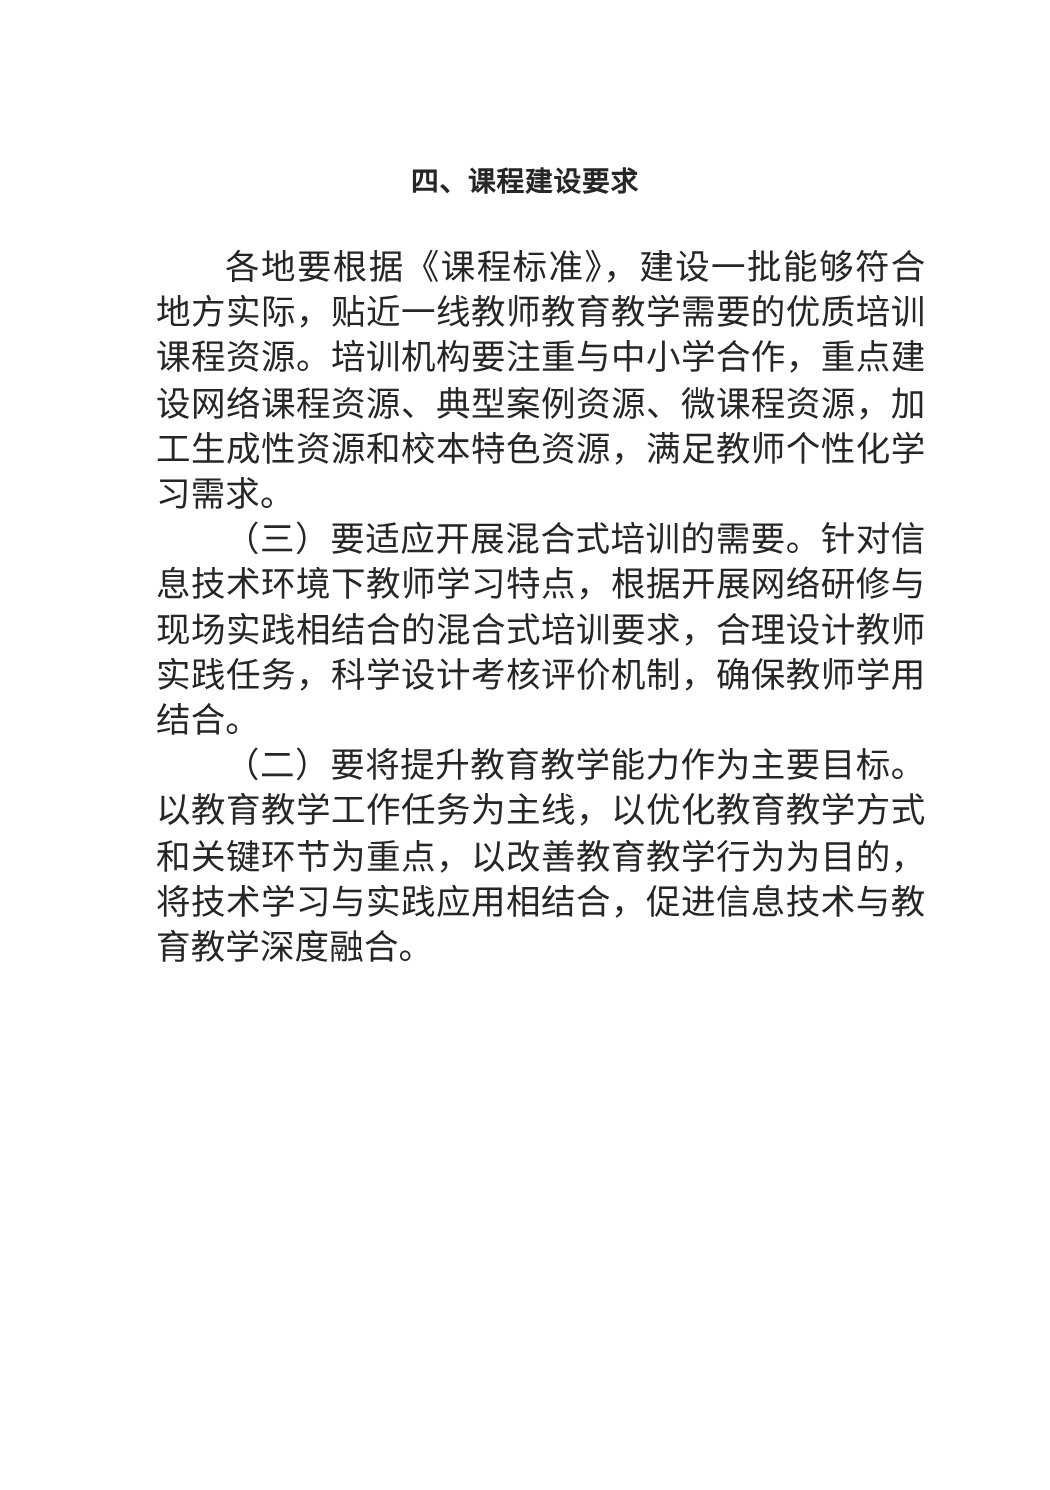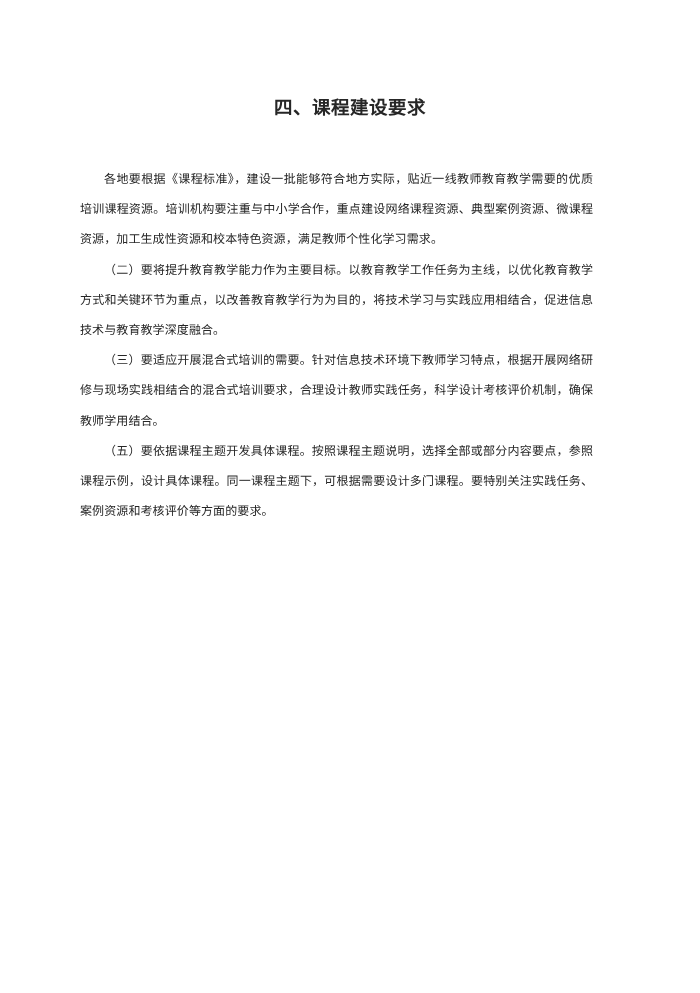--- a/index.html
+++ b/index.html
@@ -10,38 +10,38 @@
   .page {
     position: relative;
     width: 700px;
     height: 993px;
     background: #ffffff;
     overflow: hidden;
     font-family: "Liberation Serif", "DejaVu Serif", serif;
   }
   .doc-title {
     position: absolute;
-    top: 93px;
+    top: 106px;
     left: 0;
     width: 700px;
     margin: 0;
     text-align: center;
     font-family: "Liberation Sans", "DejaVu Sans", sans-serif;
     font-size: 18.5px;
     font-weight: 700;
     color: #262626;
     letter-spacing: 0.5px;
     line-height: 30px;
   }
   .doc-body {
     position: absolute;
     top: 164px;
-    left: 80px;
+    left: 104px;
     width: 513px;
-    font-size: 12px;
+    font-size: 23px;
     line-height: 30.2px;
     color: #262626;
     text-align: justify;
     text-justify: inter-ideograph;
     letter-spacing: 0.1px;
     font-family: Liberation Serif, serif;
   }
   .doc-body p {
     margin: 0;
     padding: 0;
@@ -49,17 +49,16 @@
   }
 </style>
 </head>
 <body>
 
 <div class="page">
   <h1 class="doc-title">四、课程建设要求</h1>
 
   <div class="doc-body">
     <p>各地要根据《课程标准》，建设一批能够符合地方实际，贴近一线教师教育教学需要的优质培训课程资源。培训机构要注重与中小学合作，重点建设网络课程资源、典型案例资源、微课程资源，加工生成性资源和校本特色资源，满足教师个性化学习需求。</p>
+    <p>（三）要适应开展混合式培训的需要。针对信息技术环境下教师学习特点，根据开展网络研修与现场实践相结合的混合式培训要求，合理设计教师实践任务，科学设计考核评价机制，确保教师学用结合。</p>
     <p>（二）要将提升教育教学能力作为主要目标。以教育教学工作任务为主线，以优化教育教学方式和关键环节为重点，以改善教育教学行为为目的，将技术学习与实践应用相结合，促进信息技术与教育教学深度融合。</p>
-    <p>（三）要适应开展混合式培训的需要。针对信息技术环境下教师学习特点，根据开展网络研修与现场实践相结合的混合式培训要求，合理设计教师实践任务，科学设计考核评价机制，确保教师学用结合。</p>
-    <p>（五）要依据课程主题开发具体课程。按照课程主题说明，选择全部或部分内容要点，参照课程示例，设计具体课程。同一课程主题下，可根据需要设计多门课程。要特别关注实践任务、案例资源和考核评价等方面的要求。</p>
   </div>
 </div>
 
 </body></html>

